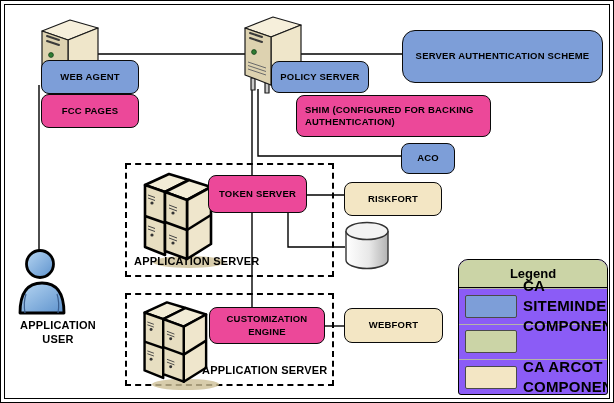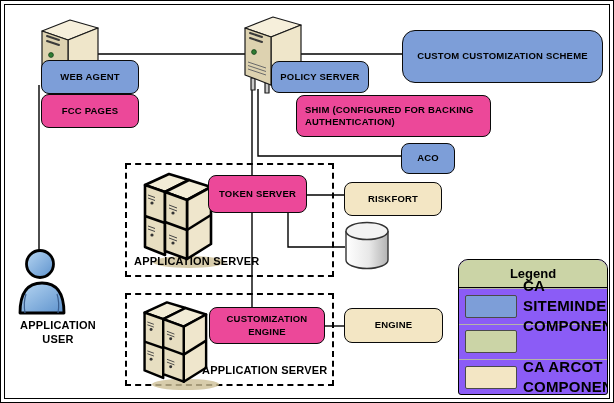--- a/index.html
+++ b/index.html
@@ -203,39 +203,39 @@
   <div class="node blue" style="left:40px;top:59px;width:98px;height:34px">
     <span>WEB AGENT</span>
   </div>
   <div class="node green" style="left:40px;top:93px;width:98px;height:34px">
     <span>FCC PAGES</span>
   </div>
   <div class="node blue" style="left:270px;top:60px;width:98px;height:32px">
     <span>POLICY SERVER</span>
   </div>
   <div class="node blue big" style="left:401px;top:29px;width:201px;height:53px">
-    <span>CUSTOM CUSTOMIZATION SCHEME</span>
+    <span>SERVER AUTHENTICATION SCHEME</span>
   </div>
   <div class="node green left-text" style="left:271px;top:94px;width:195px;height:42px">
     <span>SHIM (CONFIGURED FOR BACKING AUTHENTICATION)</span>
   </div>
   <div class="node green" style="left:207px;top:174px;width:99px;height:38px">
     <span>TOKEN SERVER</span>
   </div>
   <div class="node blue" style="left:400px;top:142px;width:54px;height:31px">
     <span>ACO</span>
   </div>
   <div class="node tan" style="left:343px;top:181px;width:98px;height:34px">
     <span>RISKFORT</span>
   </div>
   <div class="node green" style="left:208px;top:306px;width:116px;height:37px">
     <span>CUSTOMIZATION ENGINE</span>
   </div>
   <div class="node tan" style="left:343px;top:307px;width:99px;height:35px">
-    <span>ENGINE</span>
+    <span>WEBFORT</span>
   </div>
 
   <div class="flabel nowrap" style="left:133px;top:253px">APPLICATION SERVER</div>
   <div class="flabel nowrap" style="left:201px;top:362px">APPLICATION SERVER</div>
   <div class="flabel" style="left:2px;top:317px;width:110px;text-align:center">APPLICATION USER</div>
 
   <div class="legend">
     <div class="legend-header">Legend</div>
     <div class="legend-row">
       <div class="swatch" style="background:#7d9ed8"></div>

